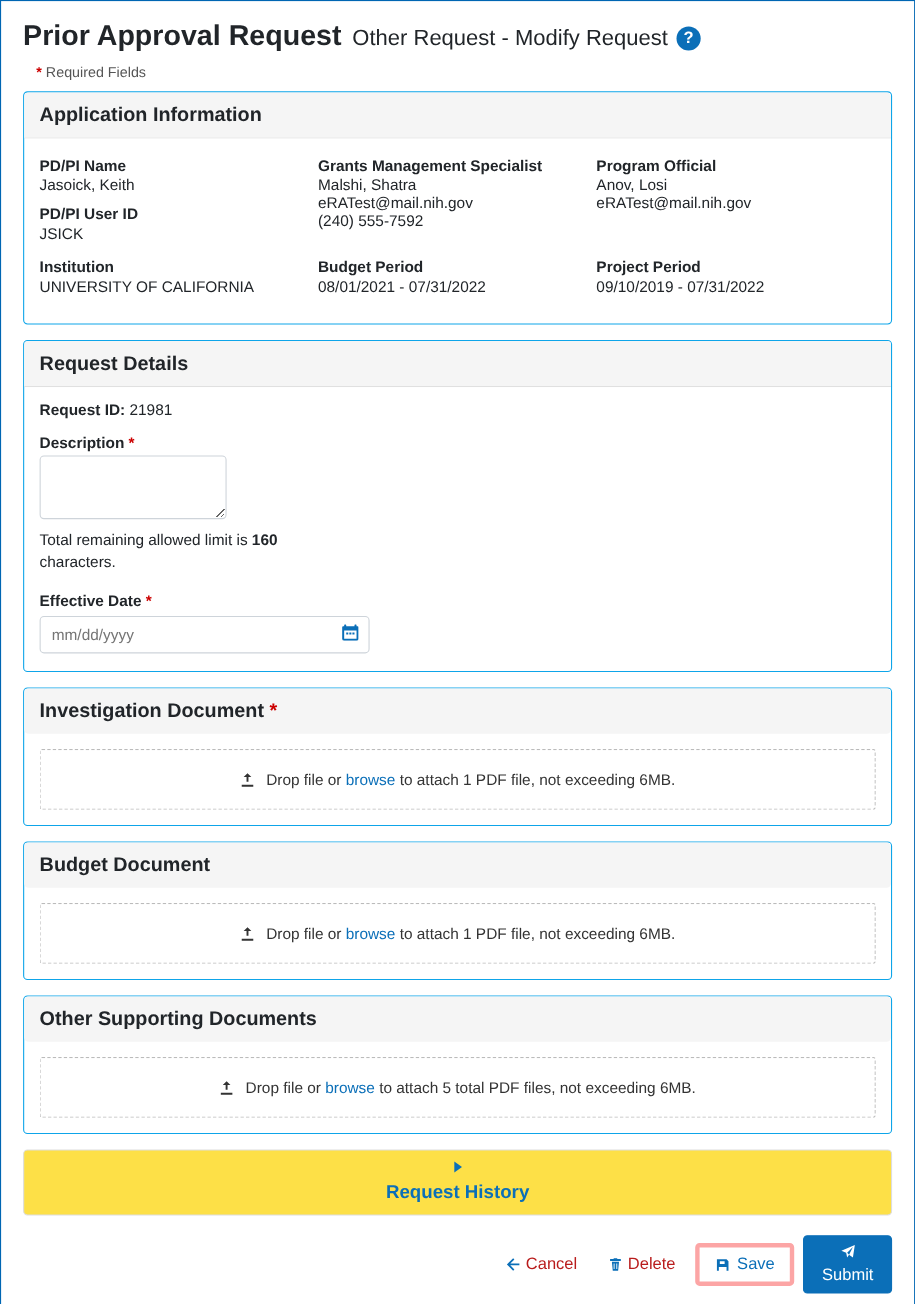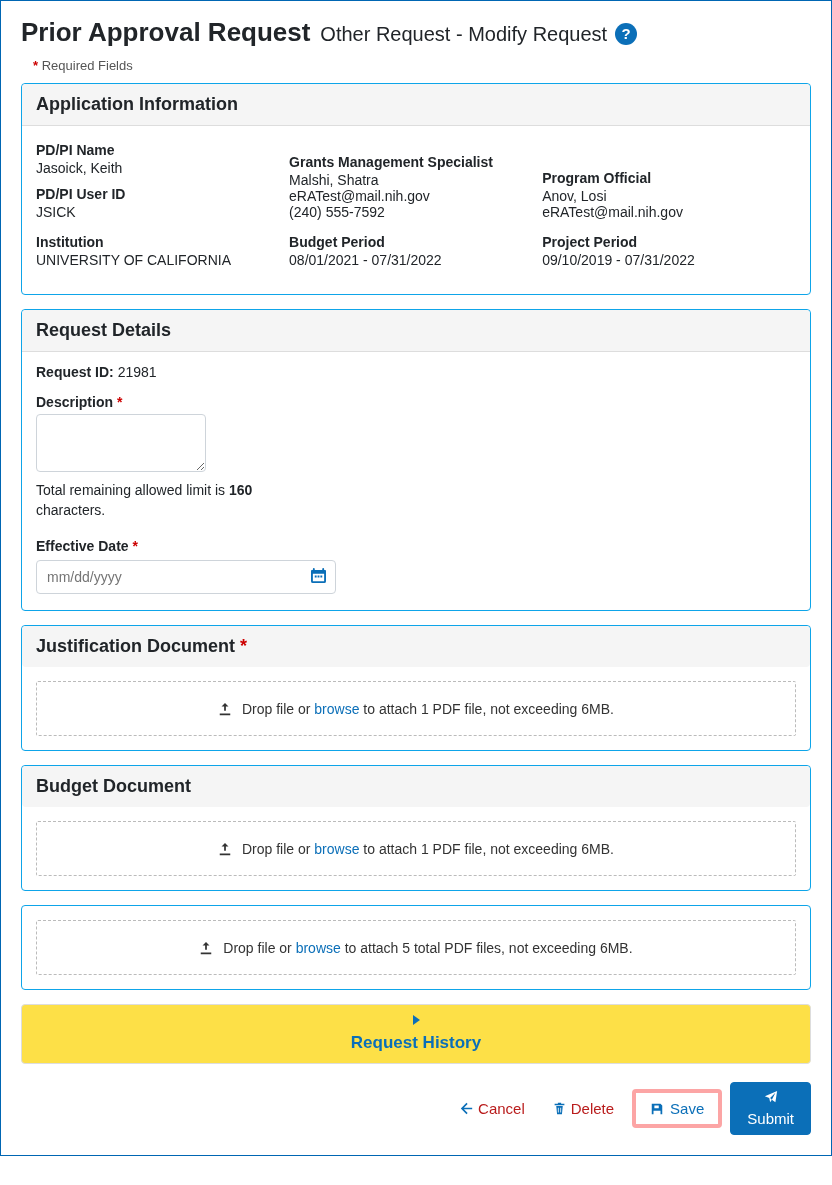--- a/index.html
+++ b/index.html
@@ -25,21 +25,21 @@
   .required-note .ast, .ast { color: #c00; font-weight: 700; }
   .panel {
     border: 1px solid #0ea5e9; border-radius: 4px; margin-bottom: 14px; background: #fff;
   }
   .panel-header {
     background: #f5f5f5; border-bottom: 1px solid #ddd;
     padding: 10px 14px; font-size: 18px; font-weight: 600; border-radius: 4px 4px 0 0;
   }
   .panel-header.no-border { border-bottom: none; border-radius: 4px; }
   .panel-body { padding: 12px 14px 16px 14px; }
-  .row { display: flex; flex-wrap: wrap; align-items: flex-end; }
+  .row { display: flex; flex-wrap: wrap; }
   .col { flex: 0 0 33.3%; padding: 4px 8px 10px 0; }
   .col2 { flex: 0 0 33.3%; padding: 4px 8px 10px 0; }
   .label { font-weight: 700; margin-bottom: 2px; }
   .val { color: #212529; }
   .field-label { font-weight: 700; margin: 8px 0 4px 0; display: block; }
   textarea.desc {
     width: 170px; height: 58px; resize: both;
     border: 1px solid #ced4da; border-radius: 4px; padding: 6px; font-family: inherit; font-size: 14px;
   }
   .hint { color: #212529; font-size: 14px; margin-top: 6px; max-width: 220px; line-height: 1.4; }
@@ -166,21 +166,21 @@
           <svg width="15" height="15" viewBox="0 0 16 16" fill="#0b6fb8">
               <path d="M3 0a1 1 0 011 1v1h8V1a1 1 0 112 0v1h1a1 1 0 011 1v11a2 2 0 01-2 2H2a2 2 0 01-2-2V3a1 1 0 011-1h1V1a1 1 0 011-1zm11 6H2v8h12V6zM4 8h2v2H4V8zm3 0h2v2H7V8zm3 0h2v2h-2V8z"></path>
             </svg>
         </span>
       </div>
     </div>
   </div>
 
   <div class="panel">
     <div class="panel-header no-border">
-      <span>Justification Document </span><span class="ast">*</span>
+      <span>Investigation Document </span><span class="ast">*</span>
     </div>
     <div class="dropzone">
       <span class="upload-icon">
         <svg width="14" height="14" viewBox="0 0 16 16" fill="#333">
             <path d="M8 1l4 4H9v5H7V5H4l4-4zM2 13h12v2H2v-2z"></path>
           </svg>
       </span>
       <span>Drop file or </span><a href="#">browse</a><span> to attach 1 PDF file, not exceeding 6MB.</span>
     </div>
   </div>
@@ -191,20 +191,21 @@
       <span class="upload-icon">
         <svg width="14" height="14" viewBox="0 0 16 16" fill="#333">
             <path d="M8 1l4 4H9v5H7V5H4l4-4zM2 13h12v2H2v-2z"></path>
           </svg>
       </span>
       <span>Drop file or </span><a href="#">browse</a><span> to attach 1 PDF file, not exceeding 6MB.</span>
     </div>
   </div>
 
   <div class="panel">
+    <div class="panel-header no-border">Other Supporting Documents</div>
     <div class="dropzone">
       <span class="upload-icon">
         <svg width="14" height="14" viewBox="0 0 16 16" fill="#333">
             <path d="M8 1l4 4H9v5H7V5H4l4-4zM2 13h12v2H2v-2z"></path>
           </svg>
       </span>
       <span>Drop file or </span><a href="#">browse</a><span> to attach 5 total PDF files, not exceeding 6MB.</span>
     </div>
   </div>
 

